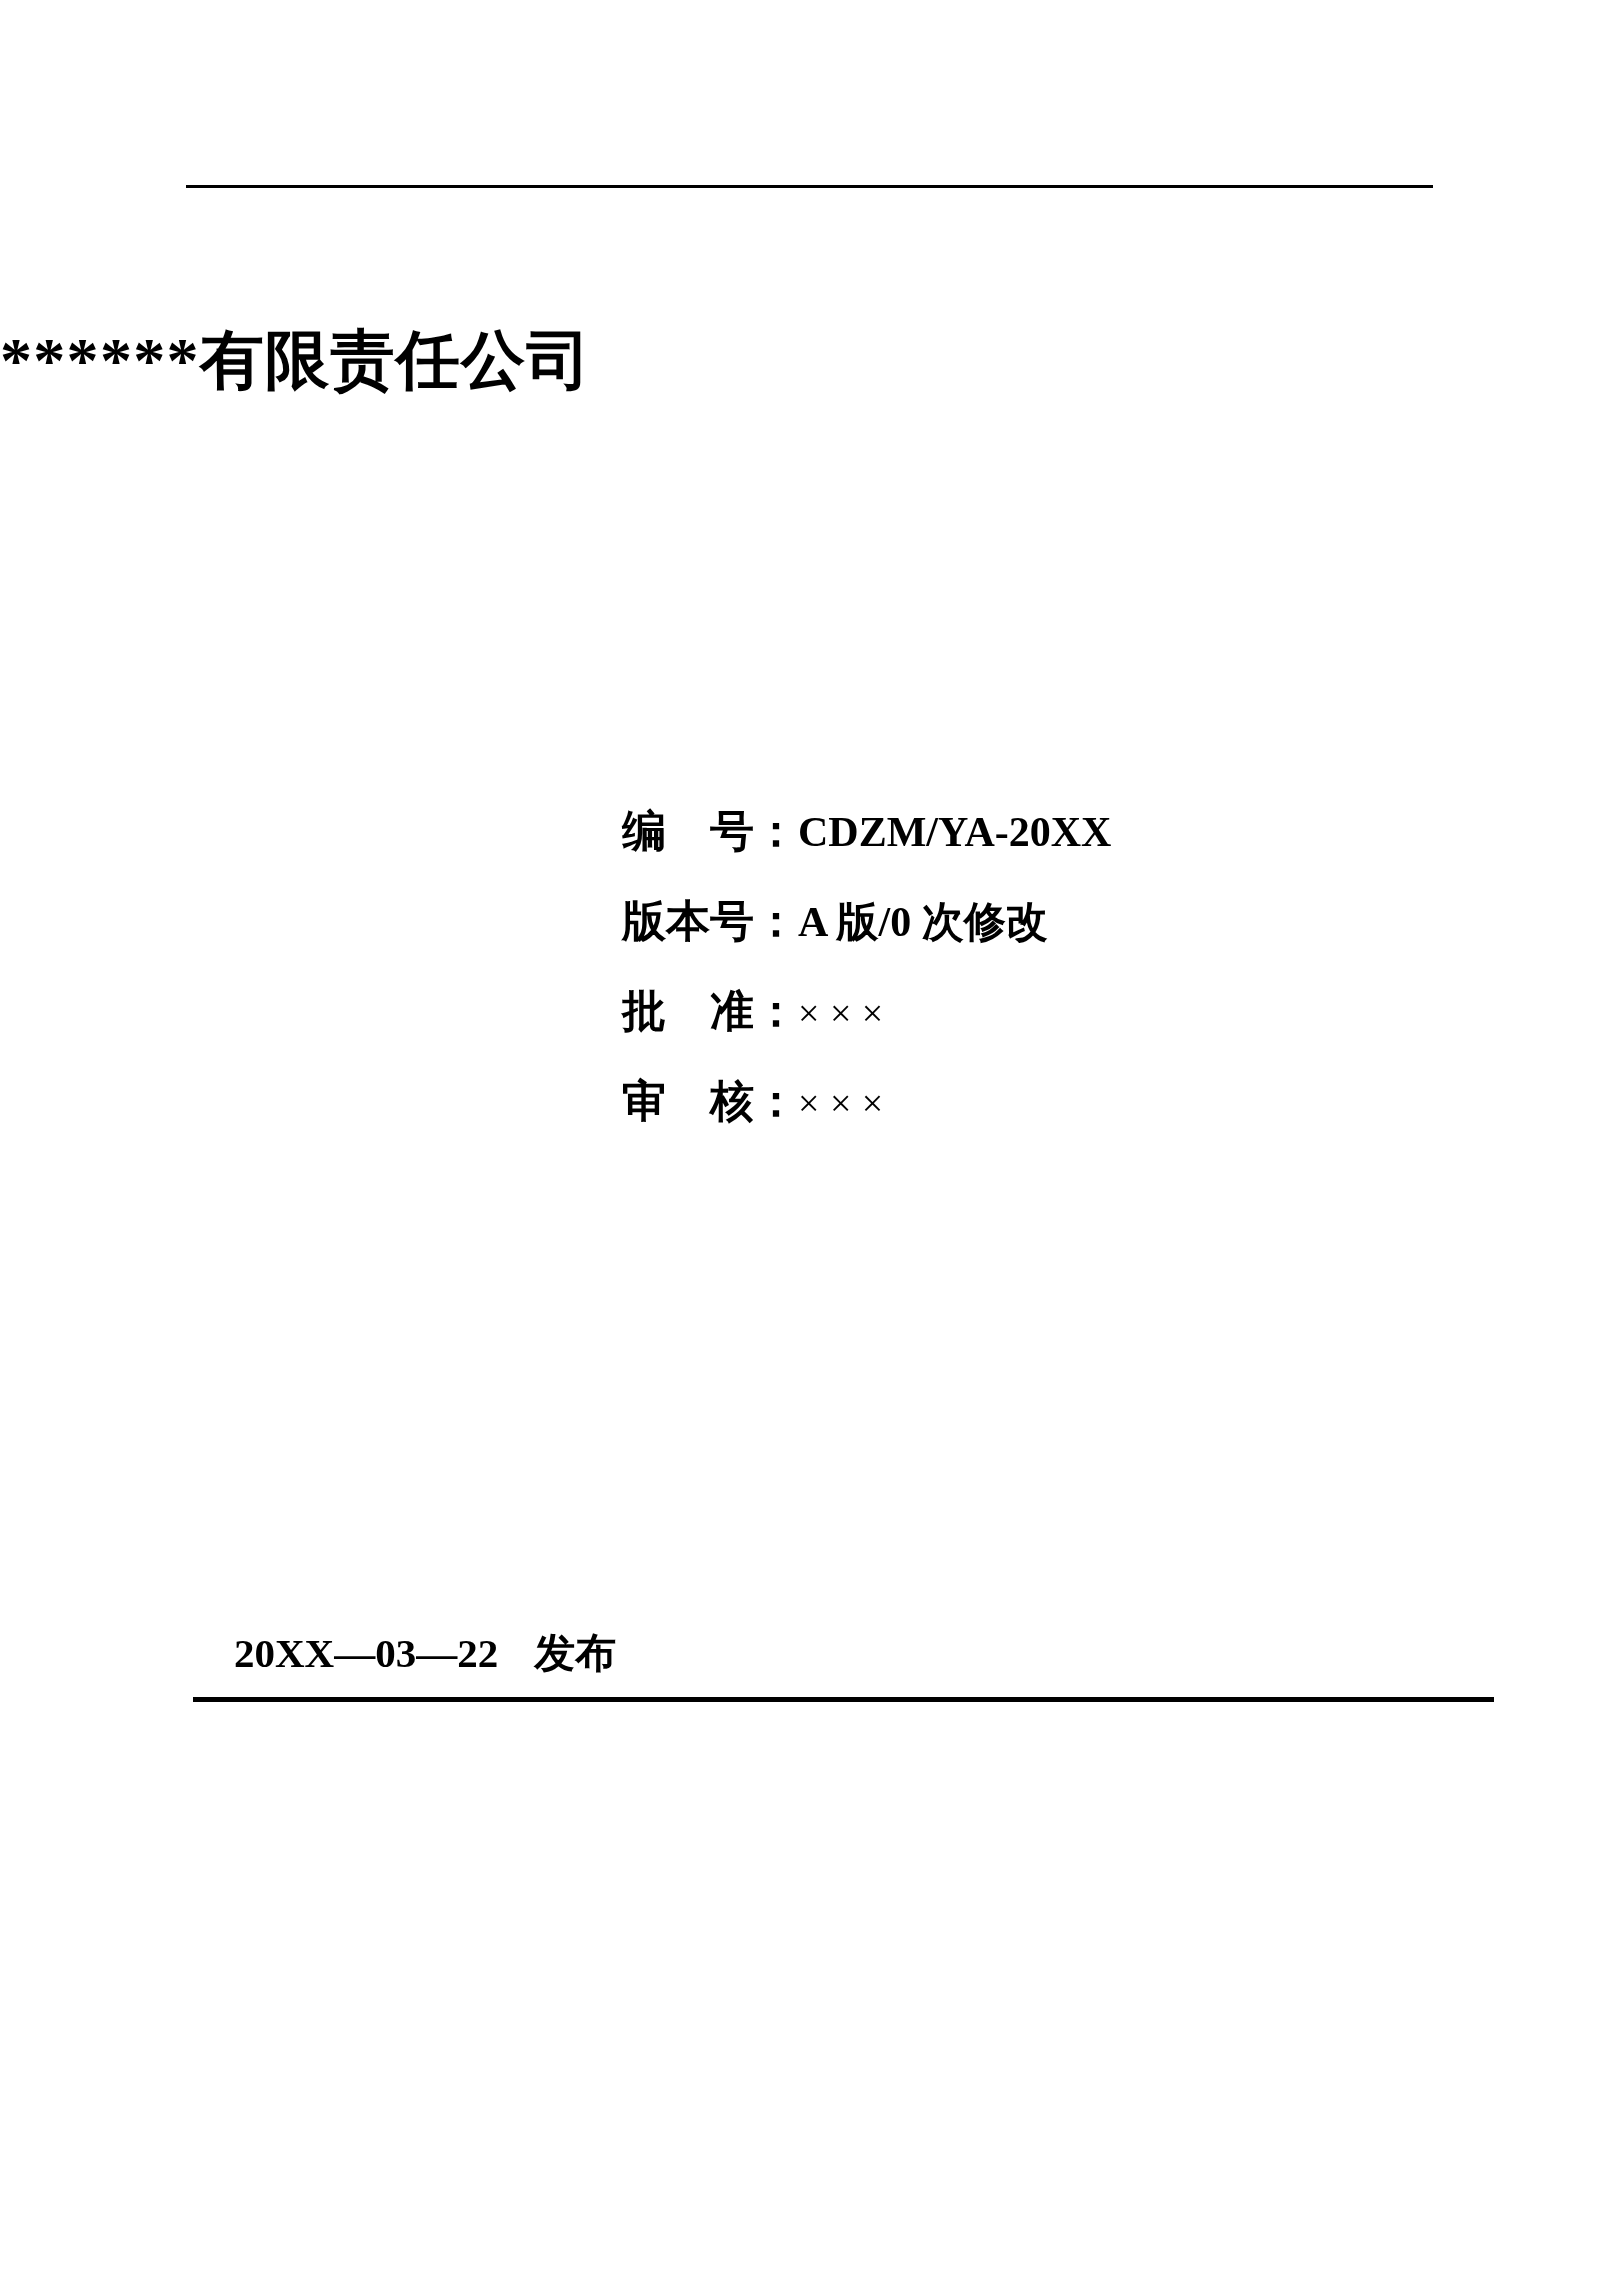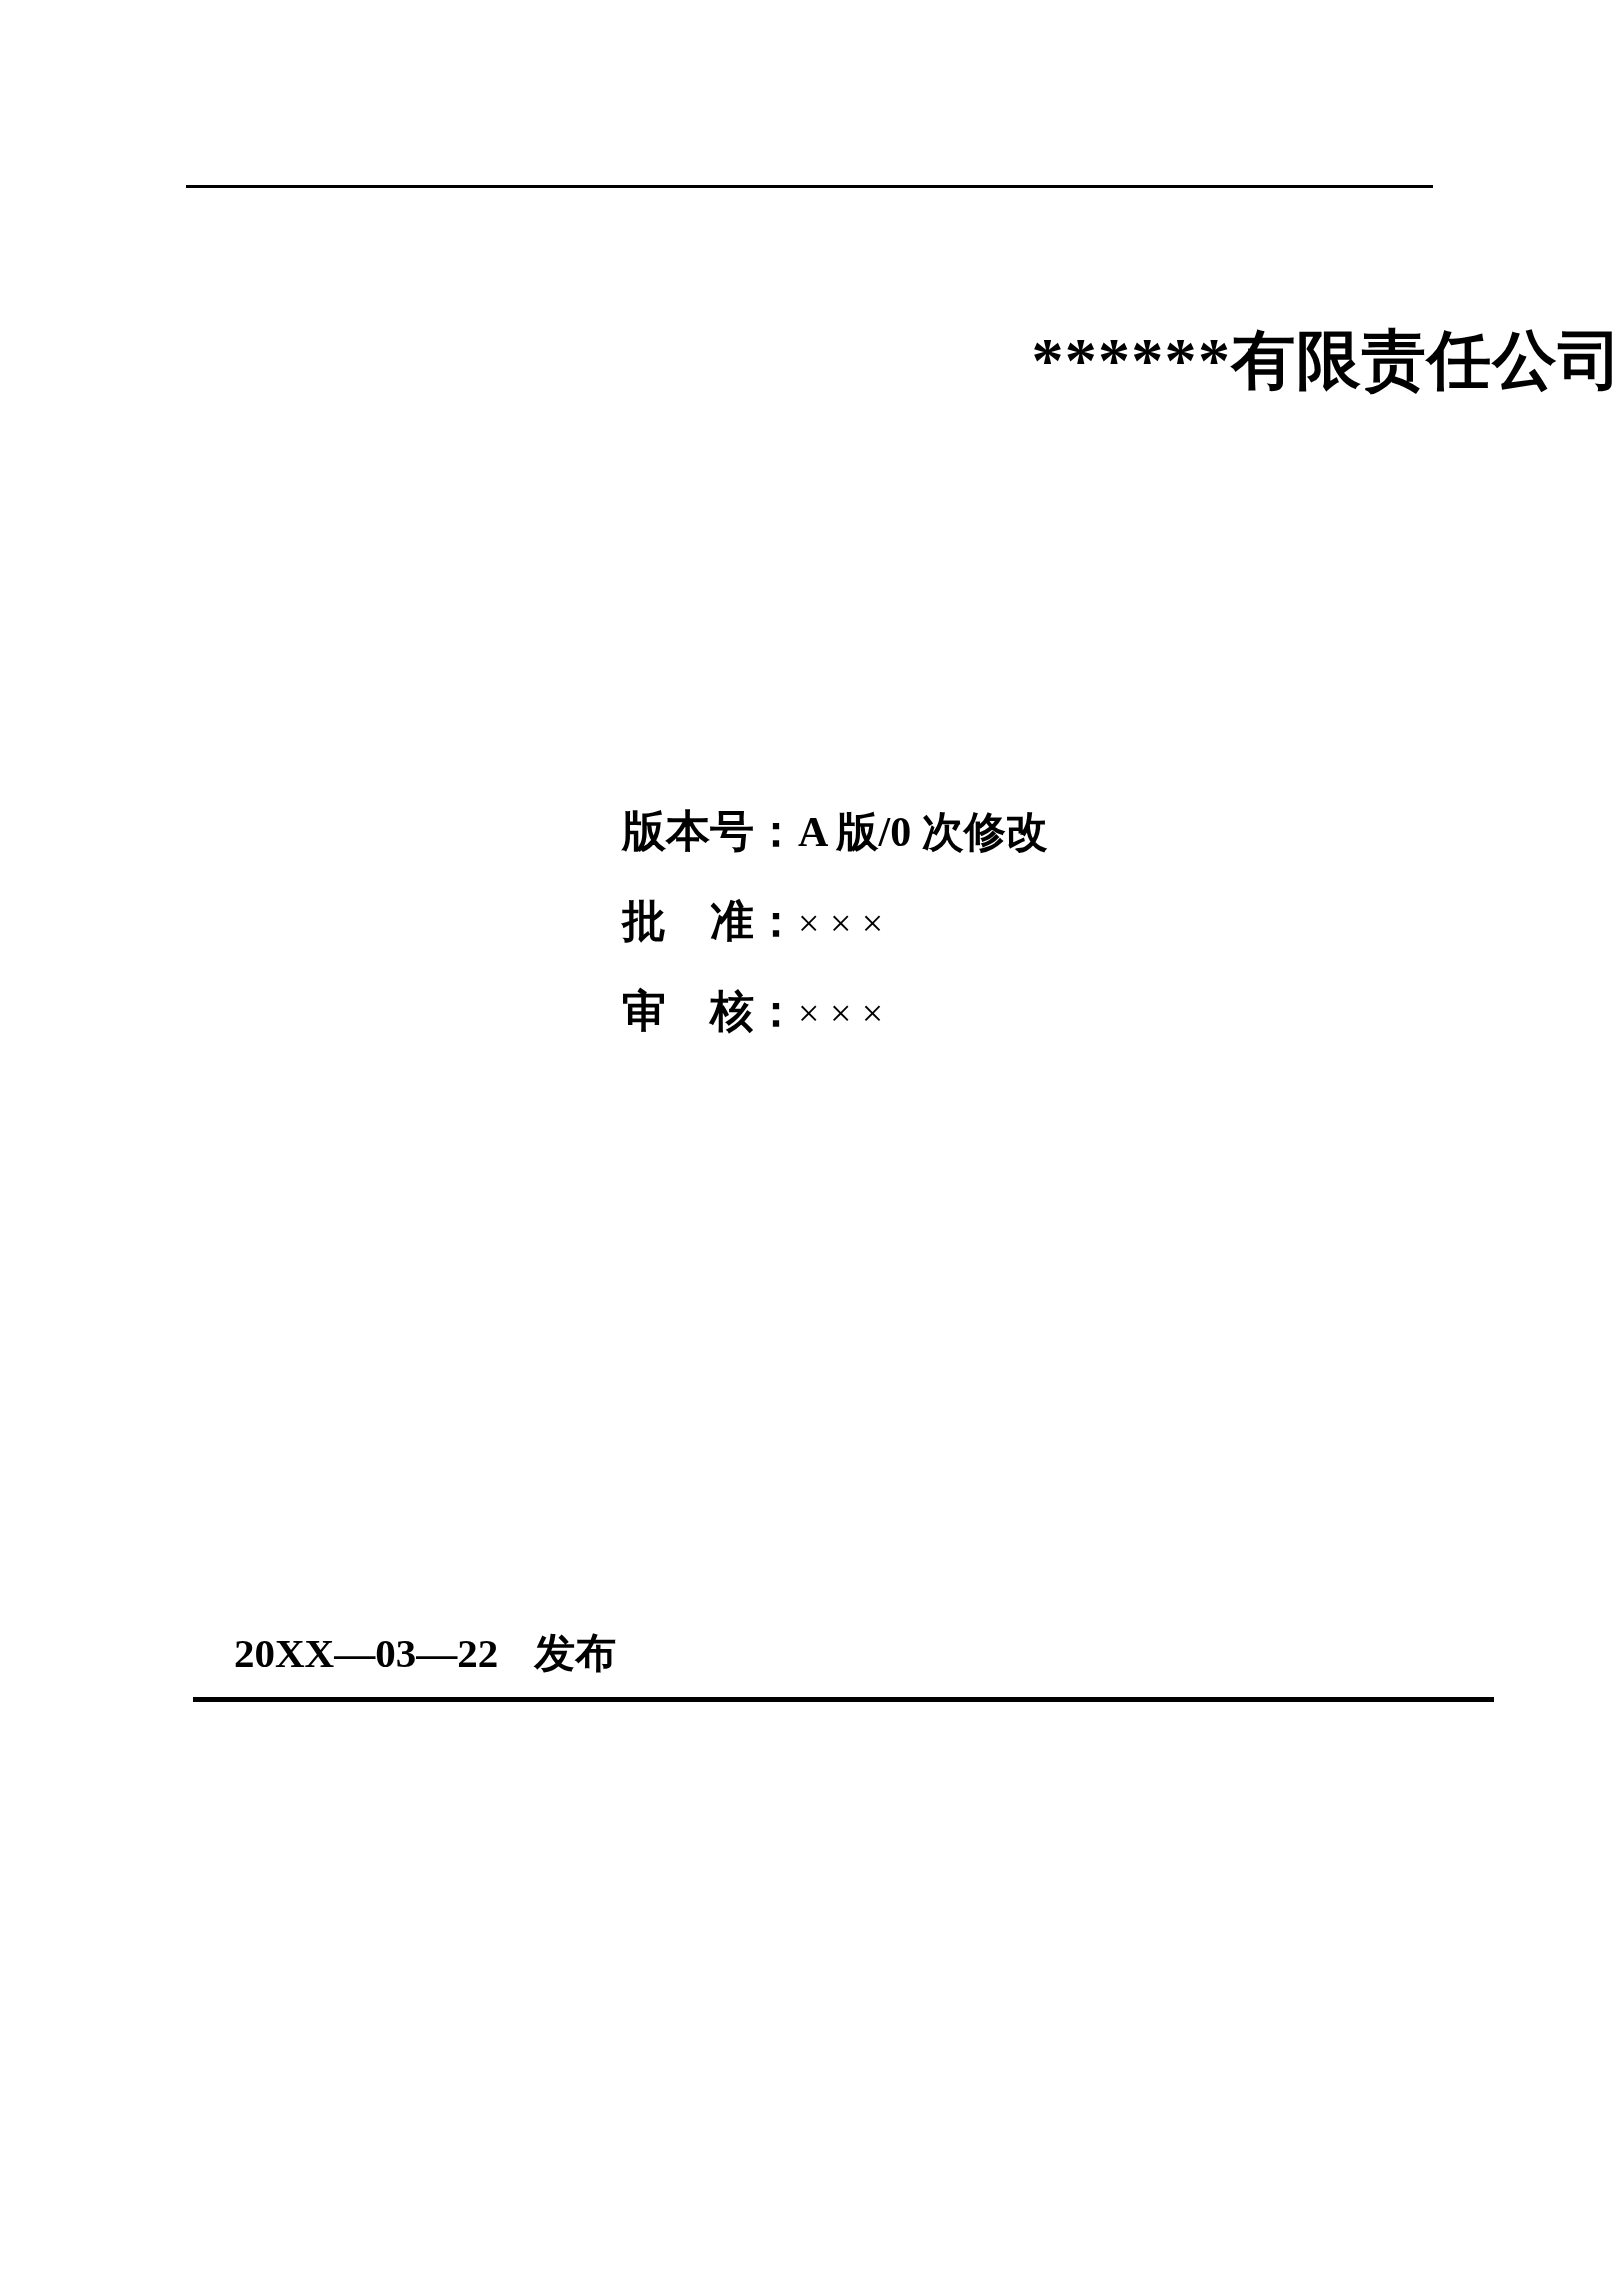--- a/index.html
+++ b/index.html
@@ -12,21 +12,21 @@
     color:#000000;
     font-family:"Liberation Serif","DejaVu Serif",serif;
     overflow:hidden;
   }
   .rule-thin {
     position:absolute; top:185px; left:186px;
     width:1247px; height:2.6px; background:#000;
   }
   .company-title {
     position:absolute; top:326px; left:0; width:100%;
-    text-align:right;
+    text-align:left;
     font-size:64px; font-weight:bold; letter-spacing:1.3px;
     line-height:1.1;
     white-space:nowrap;
   }
   .main-title {
     position:absolute; top:504px; left:0; width:100%;
     text-align:center;
     font-size:99px; font-weight:bold; letter-spacing:4.6px;
     line-height:1.15;
     white-space:nowrap;
@@ -74,20 +74,23 @@
 
 <div class="page">
 
   <div class="rule-thin"></div>
 
   <div class="company-title">******有限责任公司</div>
 
 
   <div class="fields">
     <div class="field-row">
+      <span class="field-label">编　号：</span><span class="field-value">CDZM/YA-20XX</span>
+    </div>
+    <div class="field-row">
       <span class="field-label">版本号：</span><span class="field-value">A 版/0 次修改</span>
     </div>
     <div class="field-row normal">
       <span class="field-label">批　准：</span><span class="field-value">×××</span>
     </div>
     <div class="field-row normal">
       <span class="field-label">审　核：</span><span class="field-value">×××</span>
     </div>
   </div>
 

